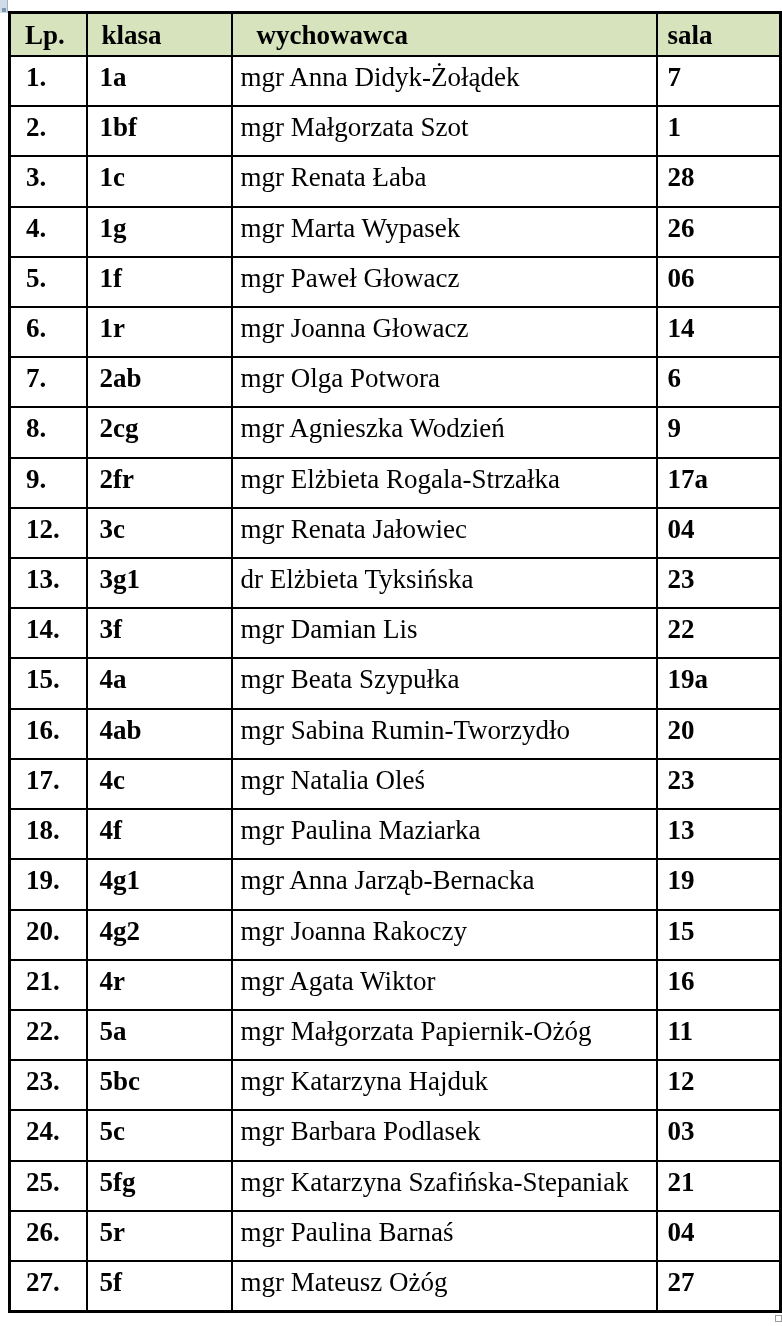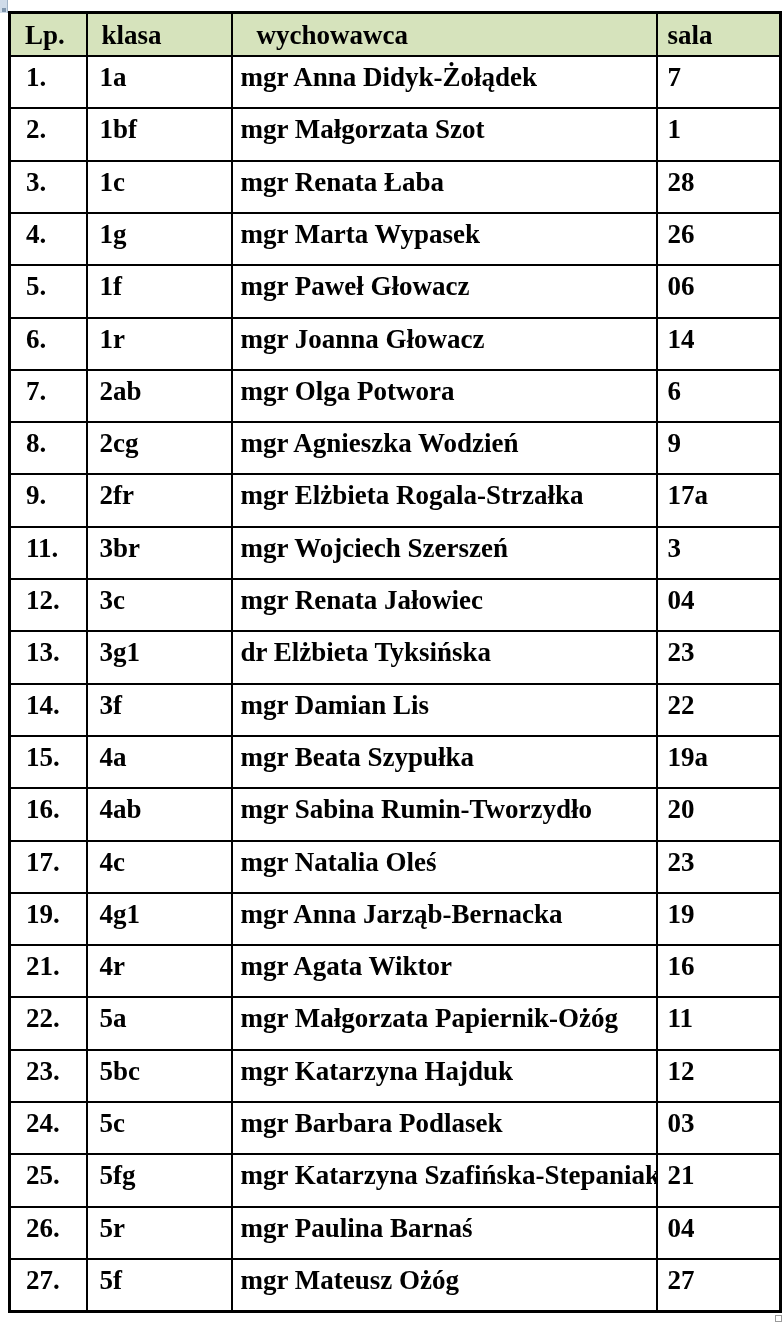--- a/index.html
+++ b/index.html
@@ -44,21 +44,21 @@
   thead th {
     background: var(--header-bg);
     font-weight: bold;
     text-align: left;
     height: 36px;
     padding: 6px 4px 4px 14px;
   }
   tbody td { height: 46px; padding: 5px 4px 4px 14px; }
   td.col-lp   { font-weight: bold; padding-left: 15px; }
   td.col-klasa{ font-weight: bold; padding-left: 12px; }
-  td.col-wychowawca { font-weight: bold; padding-left: 8px; margin-left: 24px; }
+  td.col-wychowawca { font-weight: normal; padding-left: 8px; margin-left: 24px; }
   td.col-sala { font-weight: bold; padding-left: 10px; }
   th.h-wychowawca { padding-left: 24px; }
   th.h-sala { padding-left: 10px; }
 
   
   .corner-artifact {
     position: absolute;
     left: 0; top: 0;
     width: 8px; height: 13px;
     background: #cfdbe9;
@@ -150,26 +150,20 @@
           <td class="col-wychowawca">mgr Agnieszka Wodzień</td>
           <td class="col-sala">9</td>
         </tr>
         <tr>
           <td class="col-lp">9.</td>
           <td class="col-klasa">2fr</td>
           <td class="col-wychowawca">mgr Elżbieta Rogala-Strzałka</td>
           <td class="col-sala">17a</td>
         </tr>
         <tr>
-          <td class="col-lp">11.</td>
-          <td class="col-klasa">3br</td>
-          <td class="col-wychowawca">mgr Wojciech Szerszeń</td>
-          <td class="col-sala">3</td>
-        </tr>
-        <tr>
           <td class="col-lp">12.</td>
           <td class="col-klasa">3c</td>
           <td class="col-wychowawca">mgr Renata Jałowiec</td>
           <td class="col-sala">04</td>
         </tr>
         <tr>
           <td class="col-lp">13.</td>
           <td class="col-klasa">3g1</td>
           <td class="col-wychowawca">dr Elżbieta Tyksińska</td>
           <td class="col-sala">23</td>
@@ -192,26 +186,38 @@
           <td class="col-wychowawca">mgr Sabina Rumin-Tworzydło</td>
           <td class="col-sala">20</td>
         </tr>
         <tr>
           <td class="col-lp">17.</td>
           <td class="col-klasa">4c</td>
           <td class="col-wychowawca">mgr Natalia Oleś</td>
           <td class="col-sala">23</td>
         </tr>
         <tr>
+          <td class="col-lp">18.</td>
+          <td class="col-klasa">4f</td>
+          <td class="col-wychowawca">mgr Paulina Maziarka</td>
+          <td class="col-sala">13</td>
+        </tr>
+        <tr>
           <td class="col-lp">19.</td>
           <td class="col-klasa">4g1</td>
           <td class="col-wychowawca">mgr Anna Jarząb-Bernacka</td>
           <td class="col-sala">19</td>
         </tr>
         <tr>
+          <td class="col-lp">20.</td>
+          <td class="col-klasa">4g2</td>
+          <td class="col-wychowawca">mgr Joanna Rakoczy</td>
+          <td class="col-sala">15</td>
+        </tr>
+        <tr>
           <td class="col-lp">21.</td>
           <td class="col-klasa">4r</td>
           <td class="col-wychowawca">mgr Agata Wiktor</td>
           <td class="col-sala">16</td>
         </tr>
         <tr>
           <td class="col-lp">22.</td>
           <td class="col-klasa">5a</td>
           <td class="col-wychowawca">mgr Małgorzata Papiernik-Ożóg</td>
           <td class="col-sala">11</td>

